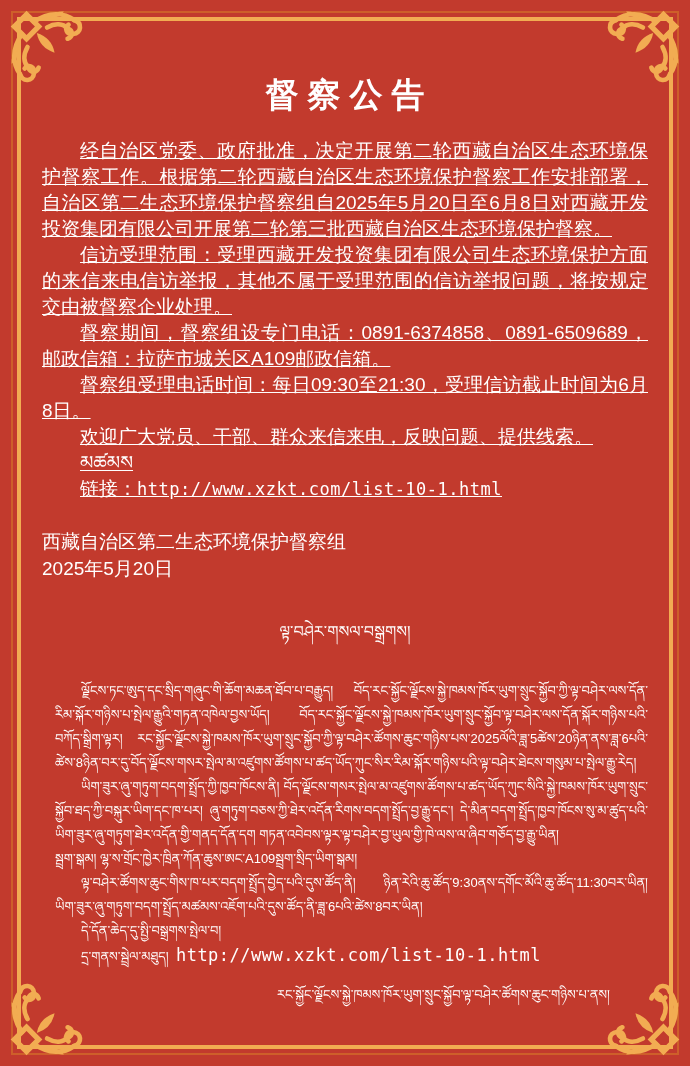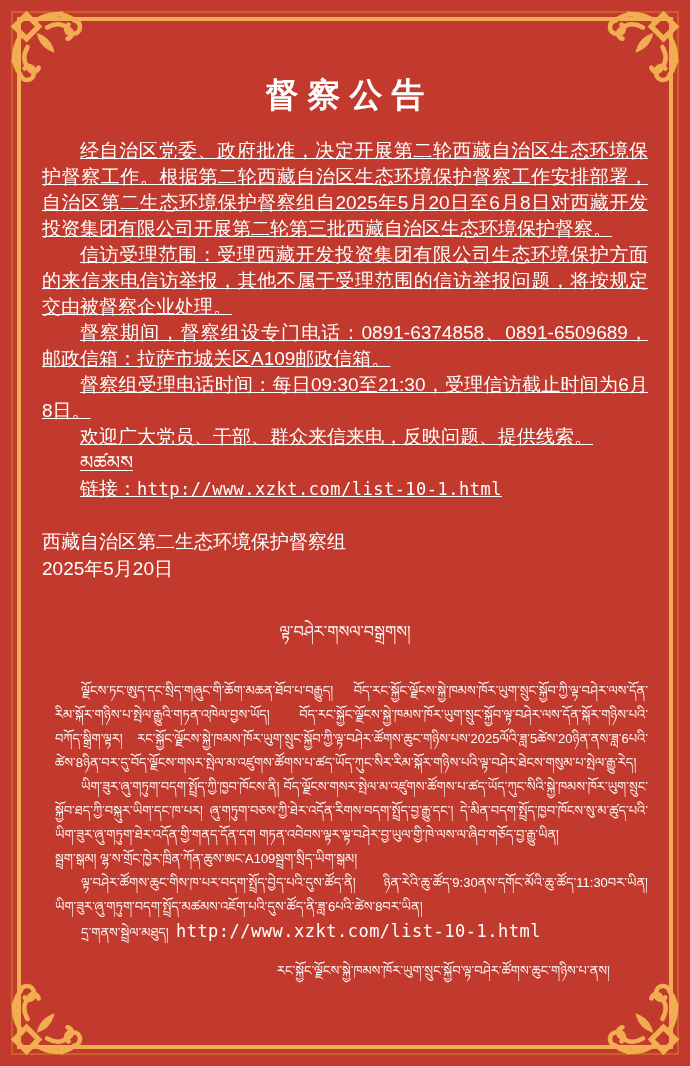--- a/index.html
+++ b/index.html
@@ -145,20 +145,21 @@
       <div class="date">2025年5月20日</div>
     </div>
 
     <div class="bo-title">ལྟ་བཤེར་གསལ་བསྒྲགས།</div>
 
     <div class="bo-body">
       <p class="indent">ལྗོངས་ཏང་ཨུད་དང་སྲིད་གཞུང་གི་ཆོག་མཆན་ཐོབ་པ་བརྒྱུད། བོད་རང་སྐྱོང་ལྗོངས་སྐྱེ་ཁམས་ཁོར་ཡུག་སྲུང་སྐྱོབ་ཀྱི་ལྟ་བཤེར་ལས་དོན་རིམ་སྐོར་གཉིས་པ་སྤེལ་རྒྱུའི་གཏན་འཁེལ་བྱས་ཡོད། བོད་རང་སྐྱོང་ལྗོངས་སྐྱེ་ཁམས་ཁོར་ཡུག་སྲུང་སྐྱོབ་ལྟ་བཤེར་ལས་དོན་སྐོར་གཉིས་པའི་བཀོད་སྒྲིག་ལྟར། རང་སྐྱོང་ལྗོངས་སྐྱེ་ཁམས་ཁོར་ཡུག་སྲུང་སྐྱོབ་ཀྱི་ལྟ་བཤེར་ཚོགས་ཆུང་གཉིས་པས་2025ལོའི་ཟླ་5ཚེས་20ཉིན་ནས་ཟླ་6པའི་ཚེས་8ཉིན་བར་དུ་བོད་ལྗོངས་གསར་སྤེལ་མ་འཛུགས་ཚོགས་པ་ཚད་ཡོད་ཀུང་སིར་རིམ་སྐོར་གཉིས་པའི་ལྟ་བཤེར་ཐེངས་གསུམ་པ་སྤེལ་རྒྱུ་རེད།</p>
       <p class="indent">ཡིག་ཟུར་ཞུ་གཏུག་བདག་སྤྲོད་ཀྱི་ཁྱབ་ཁོངས་ནི། བོད་ལྗོངས་གསར་སྤེལ་མ་འཛུགས་ཚོགས་པ་ཚད་ཡོད་ཀུང་སིའི་སྐྱེ་ཁམས་ཁོར་ཡུག་སྲུང་སྐྱོབ་ཐད་ཀྱི་བསྐུར་ཡིག་དང་ཁ་པར། ཞུ་གཏུག་བཅས་ཀྱི་ཐེར་འདོན་རིགས་བདག་སྤྲོད་བྱ་རྒྱུ་དང་། དེ་མིན་བདག་སྤྲོད་ཁྱབ་ཁོངས་སུ་མ་ཚུད་པའི་ཡིག་ཟུར་ཞུ་གཏུག་ཐེར་འདོན་གྱི་གནད་དོན་དག གཏན་འབེབས་ལྟར་ལྟ་བཤེར་བྱ་ཡུལ་གྱི་ཁེ་ལས་ལ་ཞིབ་གཅོད་བྱ་རྒྱུ་ཡིན།</p>
       <p>སྦྲག་སྒམ། ལྷ་ས་གྲོང་ཁྱེར་ཁྲིན་ཀོན་ཆུས་ཨང་A109སྦྲག་སྲིད་ཡིག་སྒམ།</p>
       <p class="indent">ལྟ་བཤེར་ཚོགས་ཆུང་གིས་ཁ་པར་བདག་སྤྲོད་བྱེད་པའི་དུས་ཚོད་ནི། ཉིན་རེའི་ཆུ་ཚོད་9:30ནས་དགོང་མོའི་ཆུ་ཚོད་11:30བར་ཡིན། ཡིག་ཟུར་ཞུ་གཏུག་བདག་སྤྲོད་མཚམས་འཇོག་པའི་དུས་ཚོད་ནི་ཟླ་6པའི་ཚེས་8བར་ཡིན།</p>
+      <p class="indent">དེ་དོན་ཆེད་དུ་སྤྱི་བསྒྲགས་སྤེལ་བ།</p>
       <p class="indent"><span>དྲ་གནས་སྦྲེལ་མཐུད།</span>&nbsp;&nbsp;<span class="url">http://www.xzkt.com/list-10-1.html</span></p>
     </div>
 
     <div class="bo-sign">
       <div class="sig">རང་སྐྱོང་ལྗོངས་སྐྱེ་ཁམས་ཁོར་ཡུག་སྲུང་སྐྱོབ་ལྟ་བཤེར་ཚོགས་ཆུང་གཉིས་པ་ནས།</div>
 
     </div>
 
   </div>
 </div>

